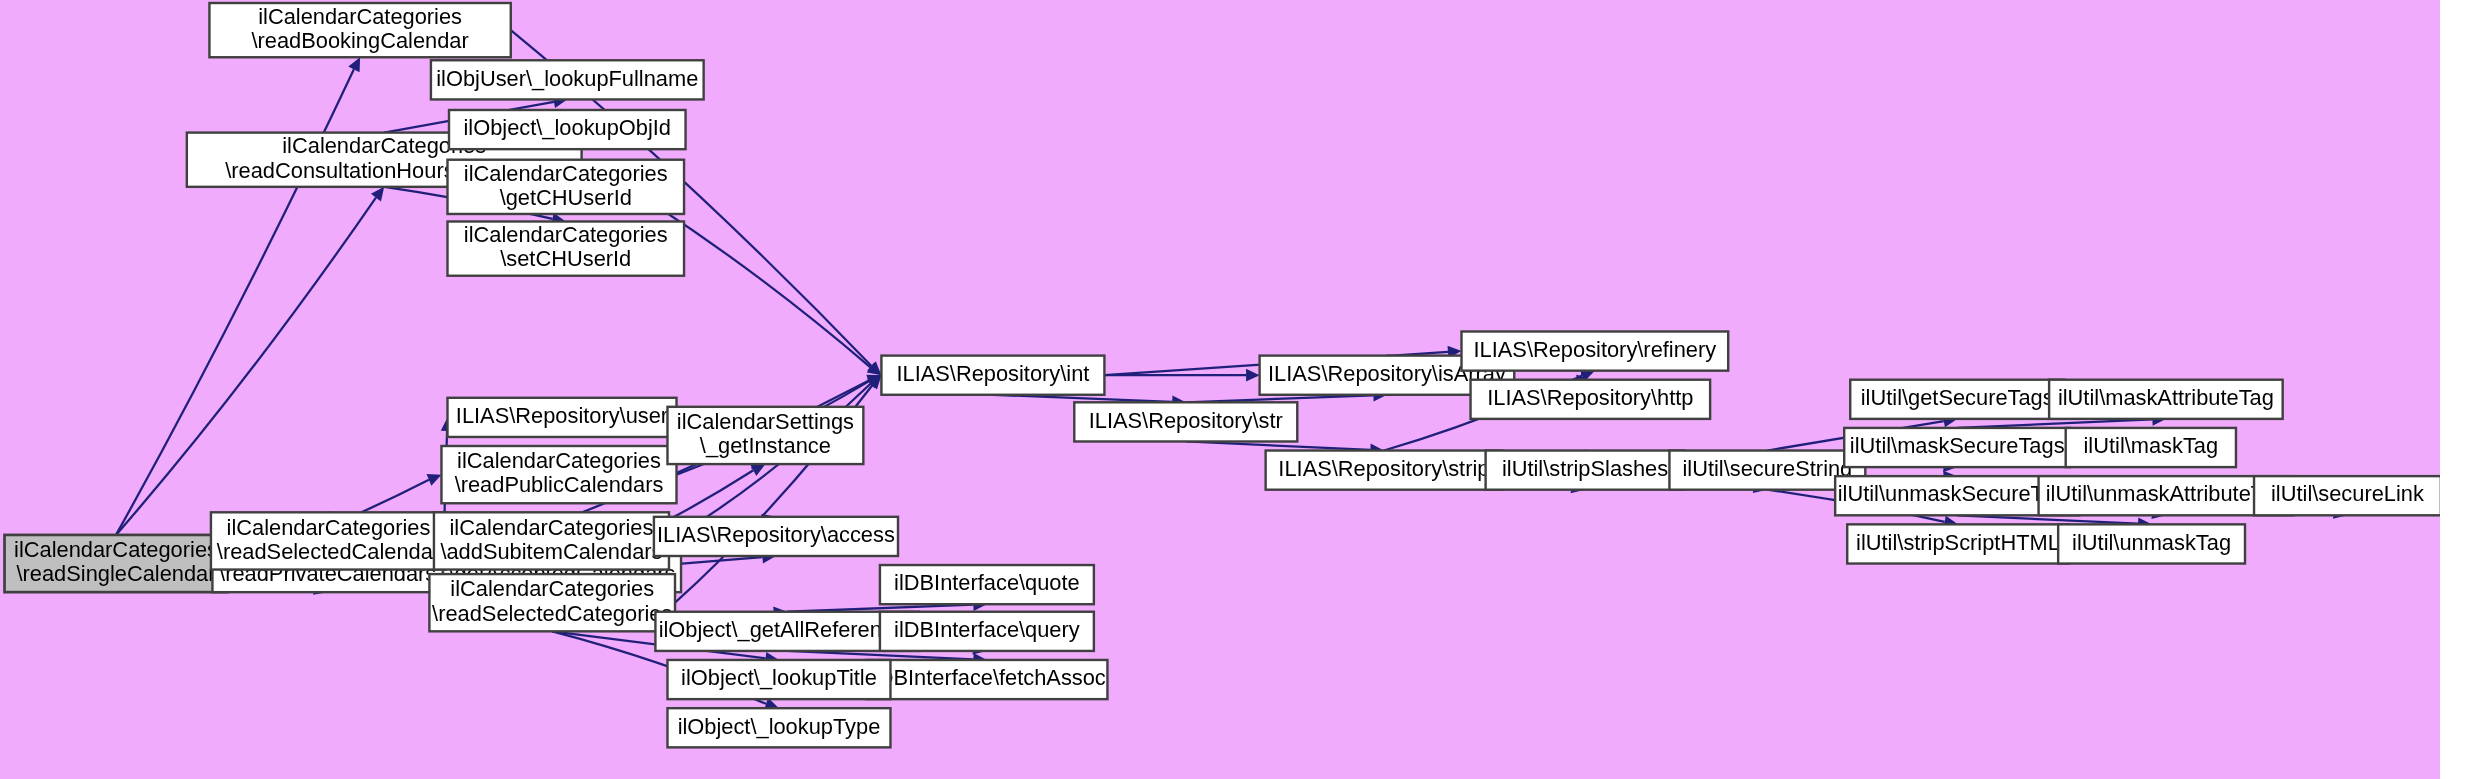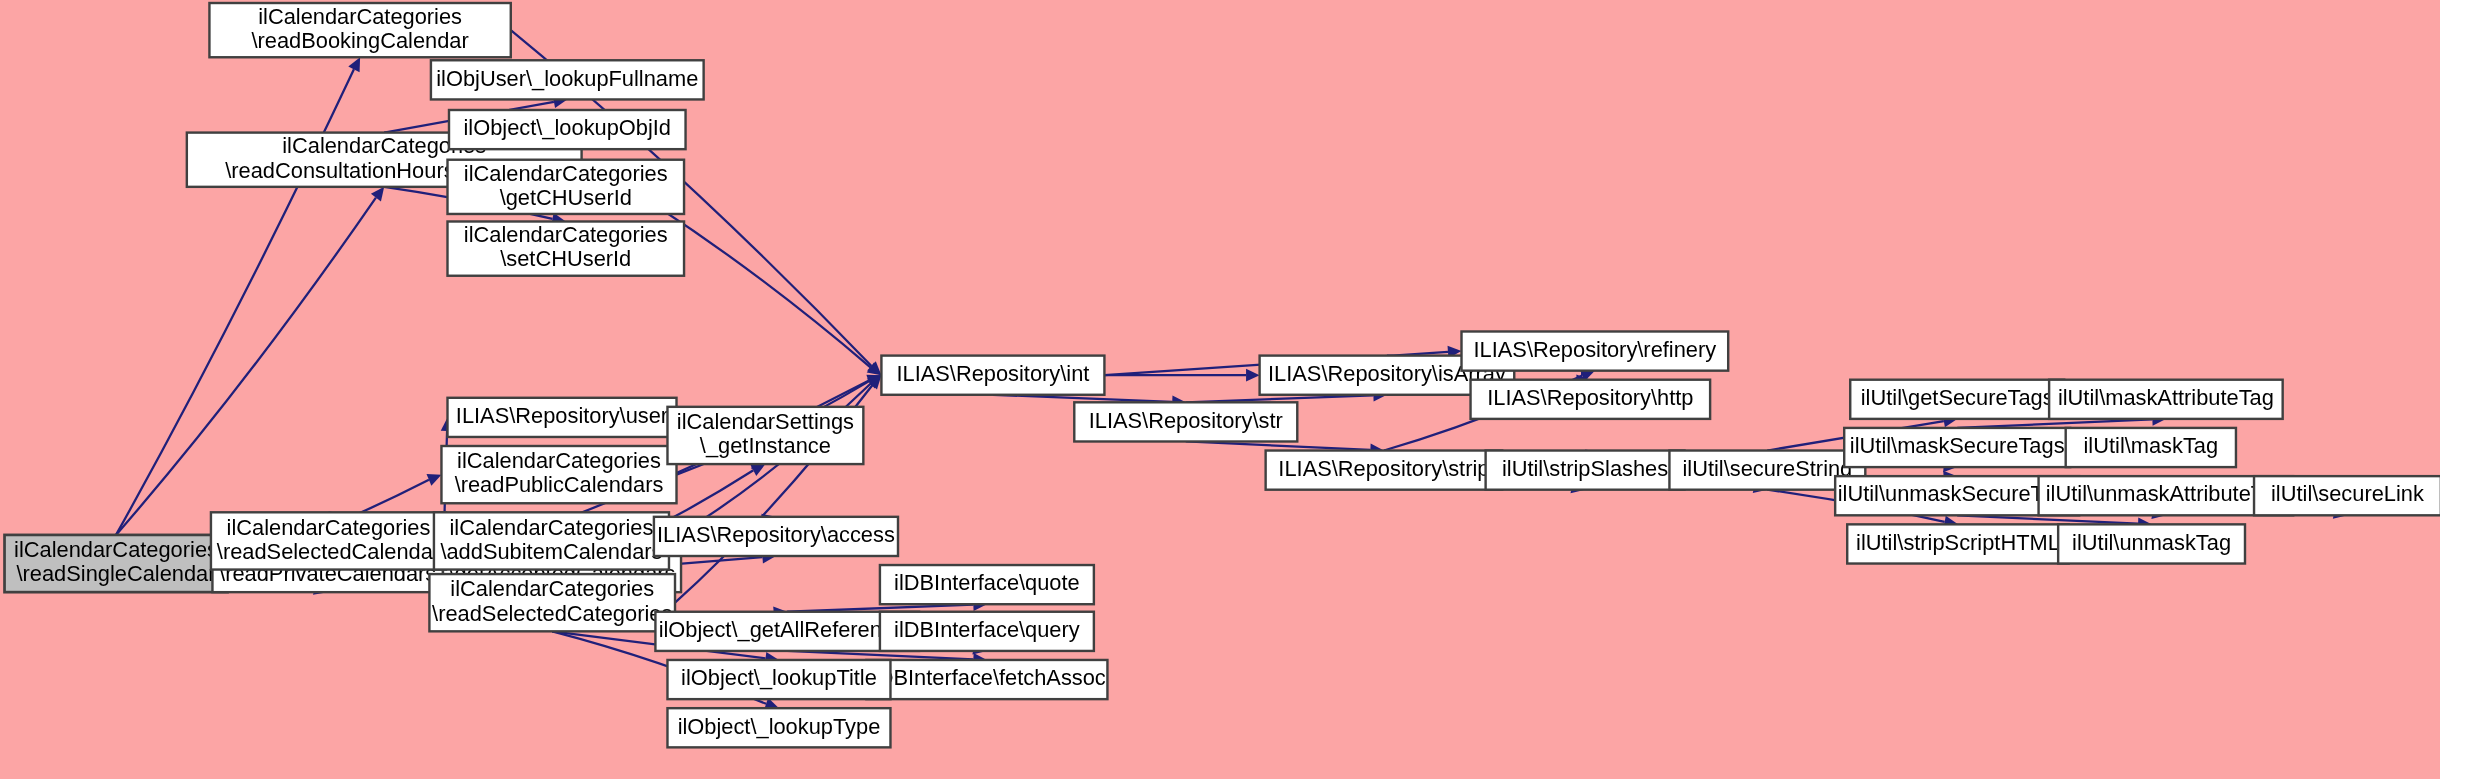--- a/index.html
+++ b/index.html
@@ -7,21 +7,21 @@
     padding: 0;
     background: #ffffff;
   }
   body {
     font-family: "Liberation Sans", sans-serif;
   }
   #graph-root {
     position: relative;
     width: 2440px;
     height: 779px;
-    background: #fca5a5;
+    background: #f0abfc;
     overflow: hidden;
     text-align: right;
   }
   #graph-svg {
     position: absolute;
     top: 0;
     left: 0;
     width: 2471px;
     height: 779px;
   }

